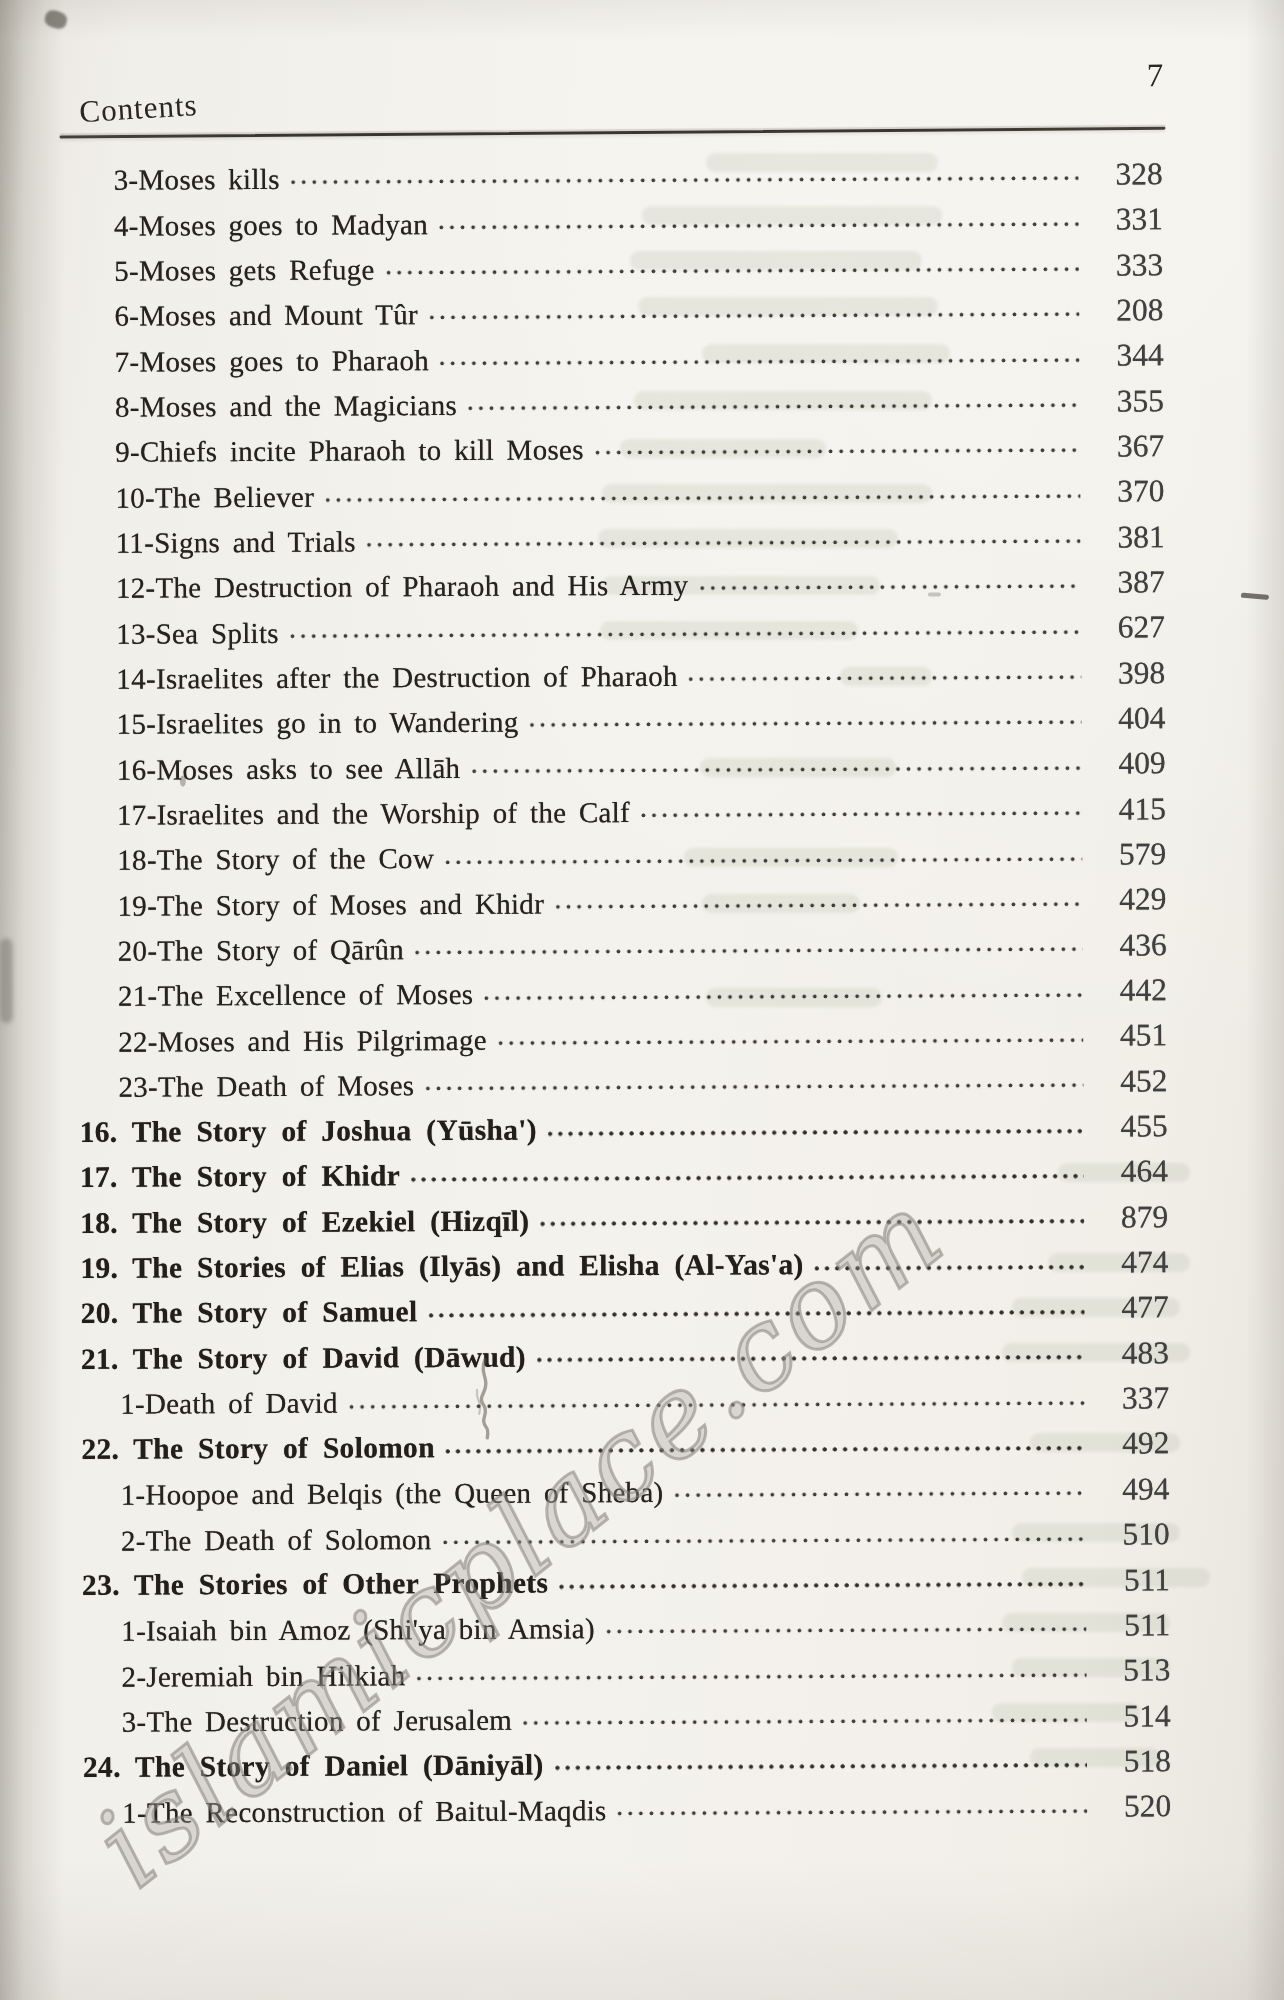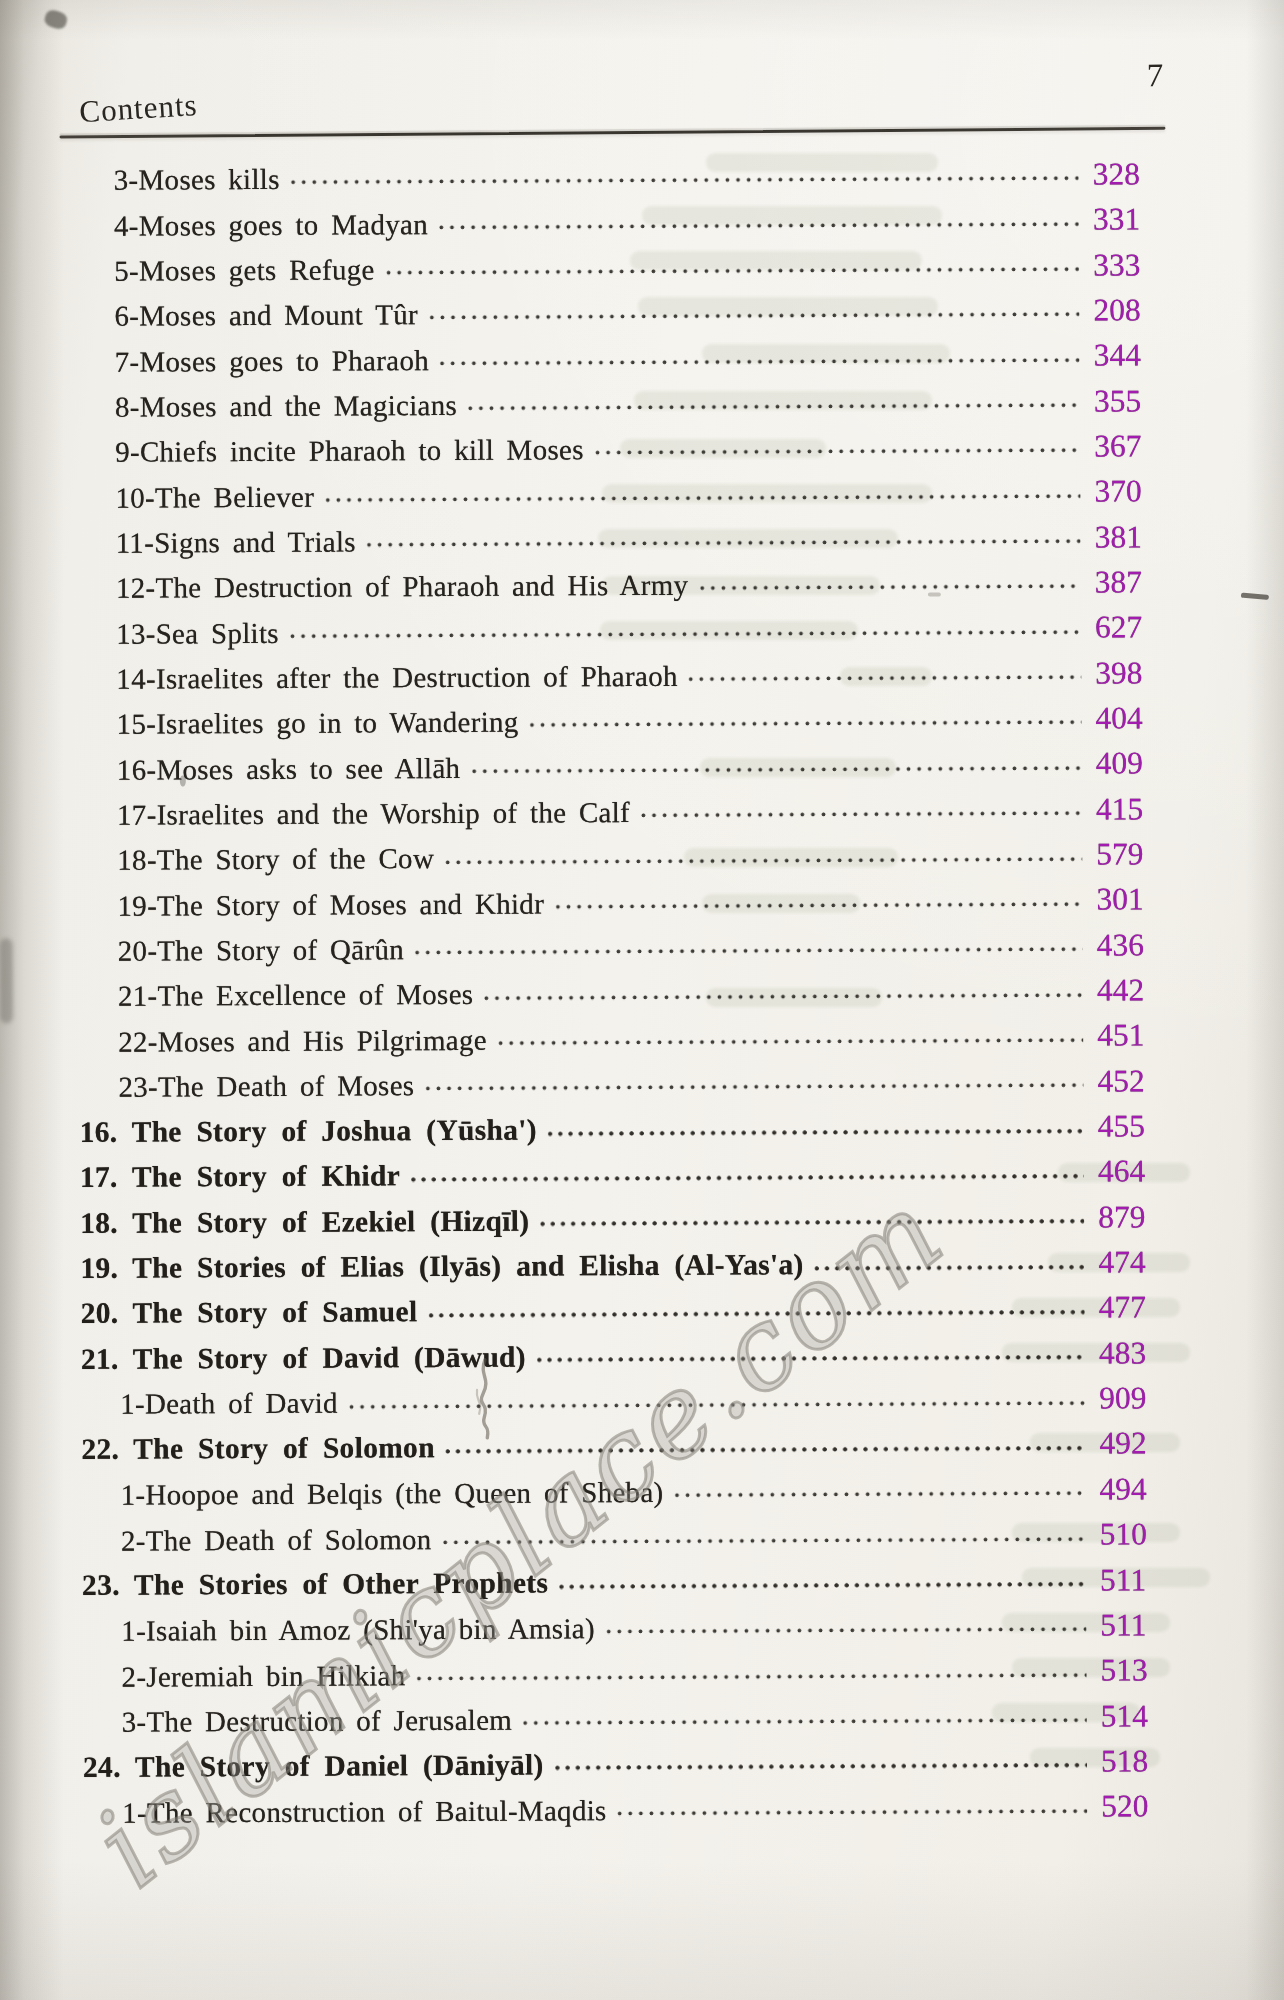--- a/index.html
+++ b/index.html
@@ -60,21 +60,21 @@
   .leader{
     flex:1;height:5px;margin:0 14px 9px 11px;
     background-image:radial-gradient(circle at 2.4px 2.4px, rgba(48,45,40,0.92) 1.55px, rgba(48,45,40,0) 2.25px);
     background-size:10.6px 5px;background-repeat:repeat-x;background-position:left bottom;
   }
   .toc-row.main .leader{
     background-image:radial-gradient(circle at 2.4px 2.4px, rgba(40,37,32,0.95) 1.75px, rgba(40,37,32,0) 2.45px);
     background-size:10.2px 5px;
   }
   .pagenum{
-    min-width:70px;font-size:31.5px;line-height:1.0;color:#a21caf;
+    min-width:70px;text-align:right;font-size:31.5px;line-height:1.0;color:#404040;
     text-shadow:0 0 0.7px rgba(38,35,30,0.7);
   }
 
   
   .watermark{
     position:absolute;left:517px;top:1538px;
     transform:translate(-50%,-50%) rotate(-38deg);
     font-family:"DejaVu Serif","Liberation Serif",serif;
     font-style:italic;font-size:112px;letter-spacing:4px;white-space:nowrap;
     color:rgba(248,247,243,0.10);
@@ -213,21 +213,21 @@
         <span class="pagenum">415</span>
       </div>
       <div class="toc-row sub">
         <span class="label">18-The Story of the Cow</span>
         <span class="leader"></span>
         <span class="pagenum">579</span>
       </div>
       <div class="toc-row sub">
         <span class="label">19-The Story of Moses and Khidr</span>
         <span class="leader"></span>
-        <span class="pagenum">301</span>
+        <span class="pagenum">429</span>
       </div>
       <div class="toc-row sub">
         <span class="label">20-The Story of Qārûn</span>
         <span class="leader"></span>
         <span class="pagenum">436</span>
       </div>
       <div class="toc-row sub">
         <span class="label">21-The Excellence of Moses</span>
         <span class="leader"></span>
         <span class="pagenum">442</span>
@@ -268,21 +268,21 @@
         <span class="pagenum">477</span>
       </div>
       <div class="toc-row main">
         <span class="label">21. The Story of David (Dāwud)</span>
         <span class="leader"></span>
         <span class="pagenum">483</span>
       </div>
       <div class="toc-row sub">
         <span class="label">1-Death of David</span>
         <span class="leader"></span>
-        <span class="pagenum">909</span>
+        <span class="pagenum">337</span>
       </div>
       <div class="toc-row main">
         <span class="label">22. The Story of Solomon</span>
         <span class="leader"></span>
         <span class="pagenum">492</span>
       </div>
       <div class="toc-row sub">
         <span class="label">1-Hoopoe and Belqis (the Queen of Sheba)</span>
         <span class="leader"></span>
         <span class="pagenum">494</span>

